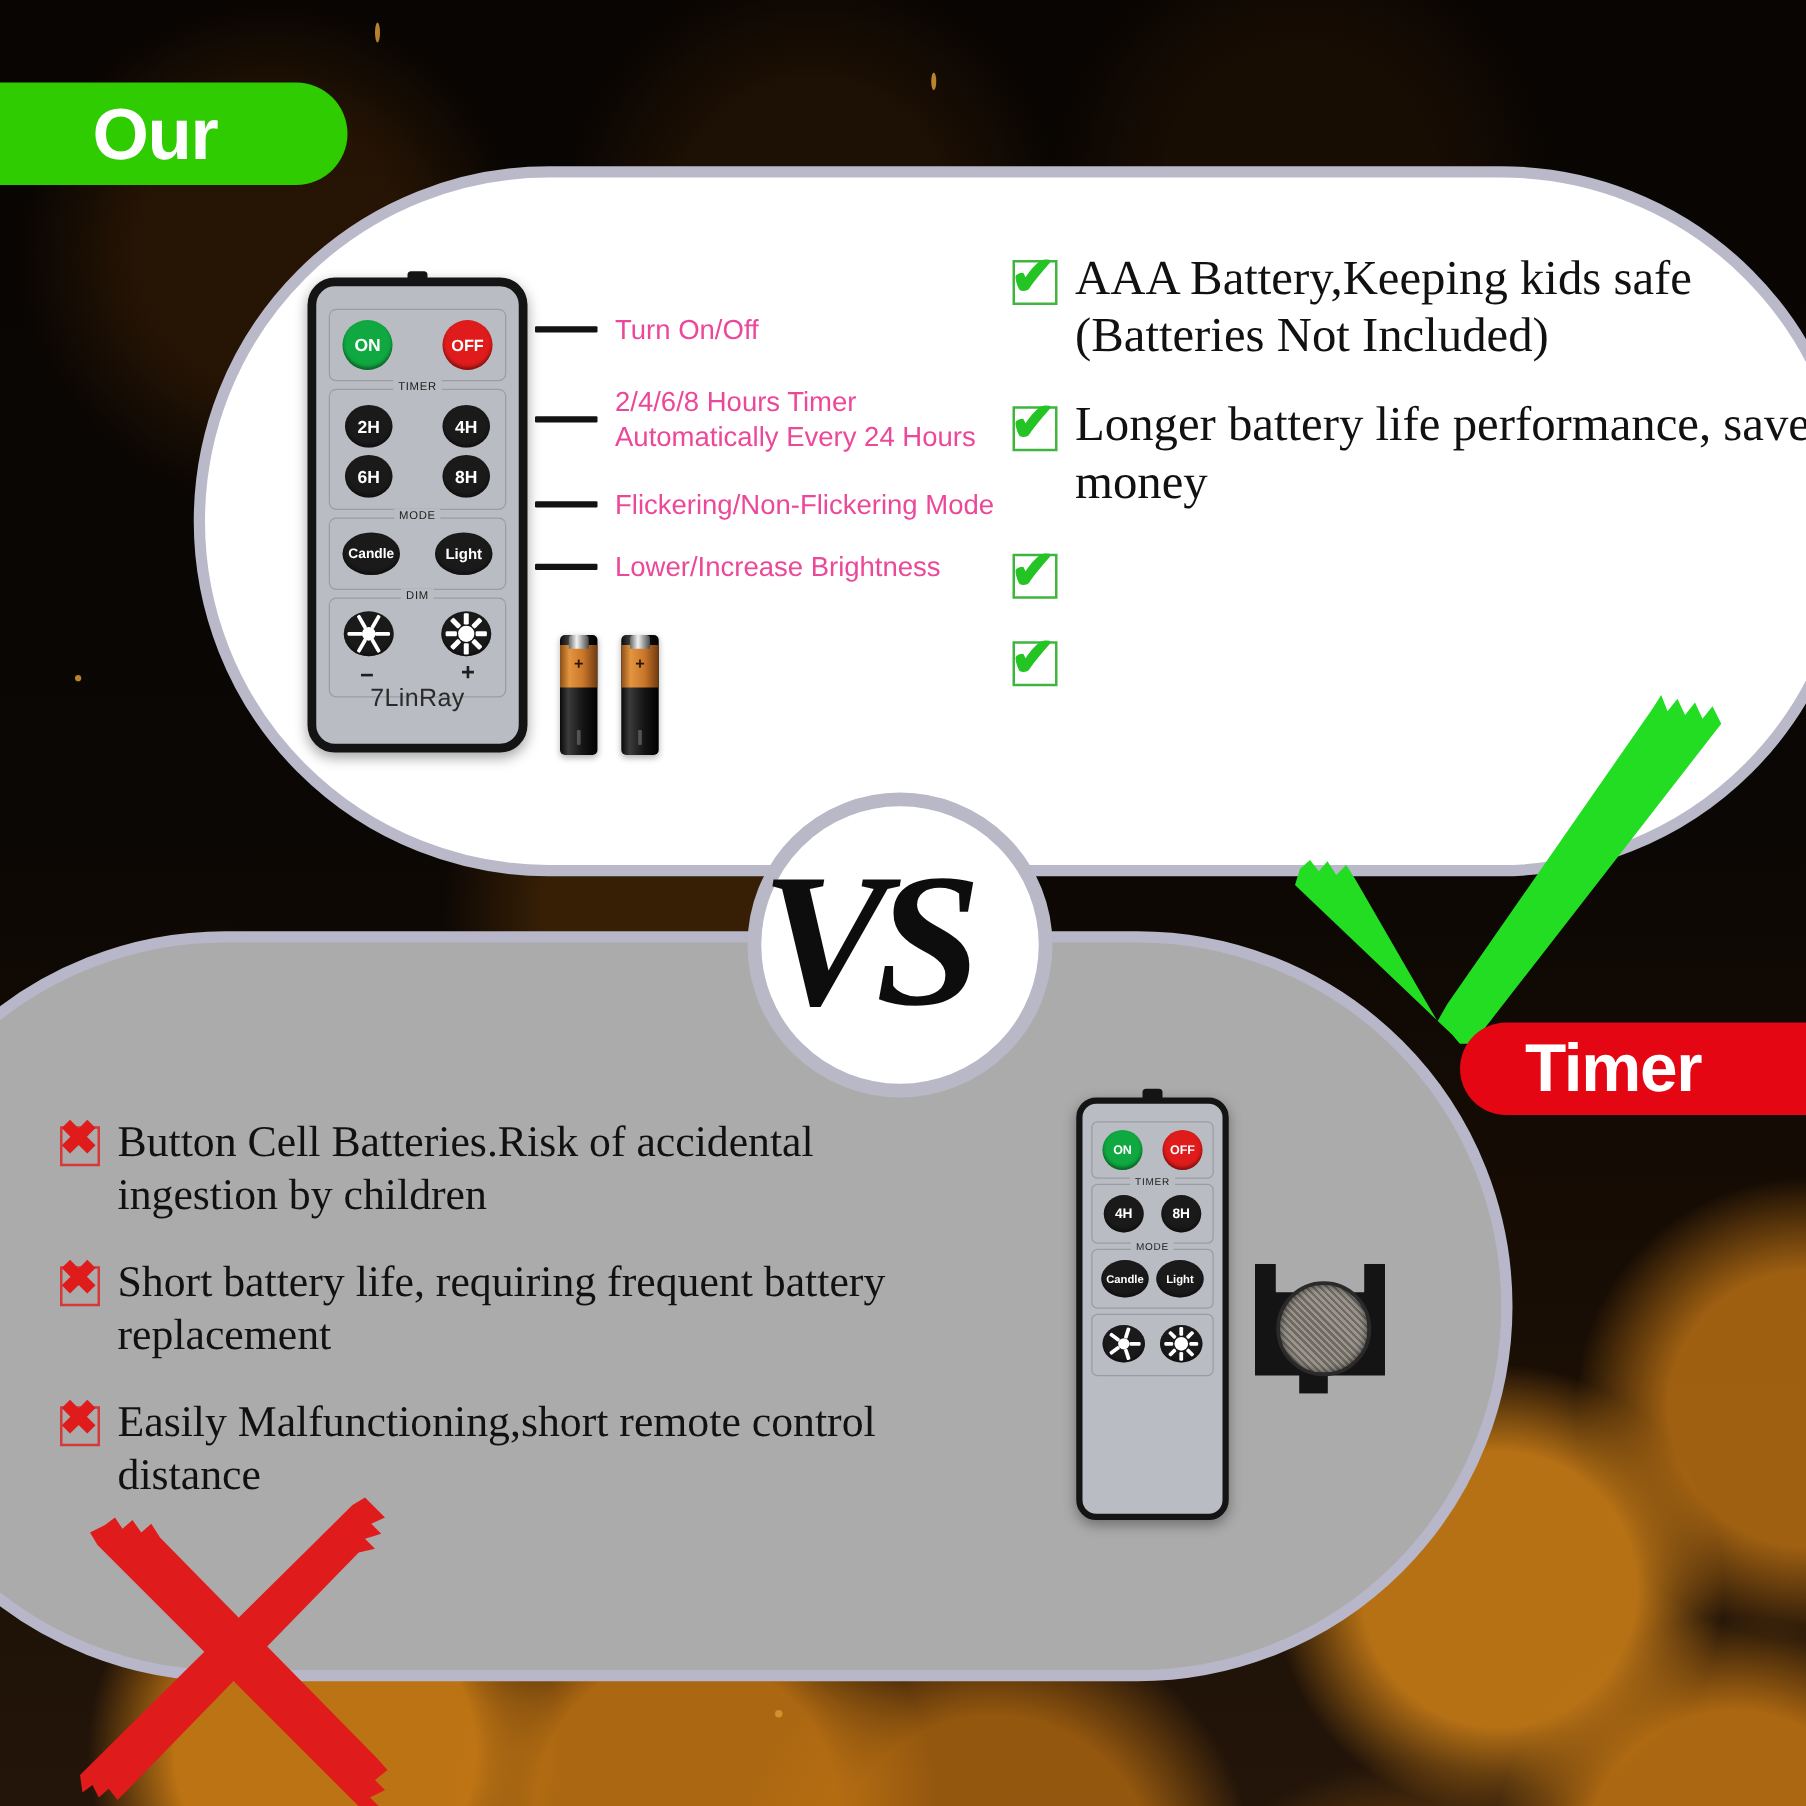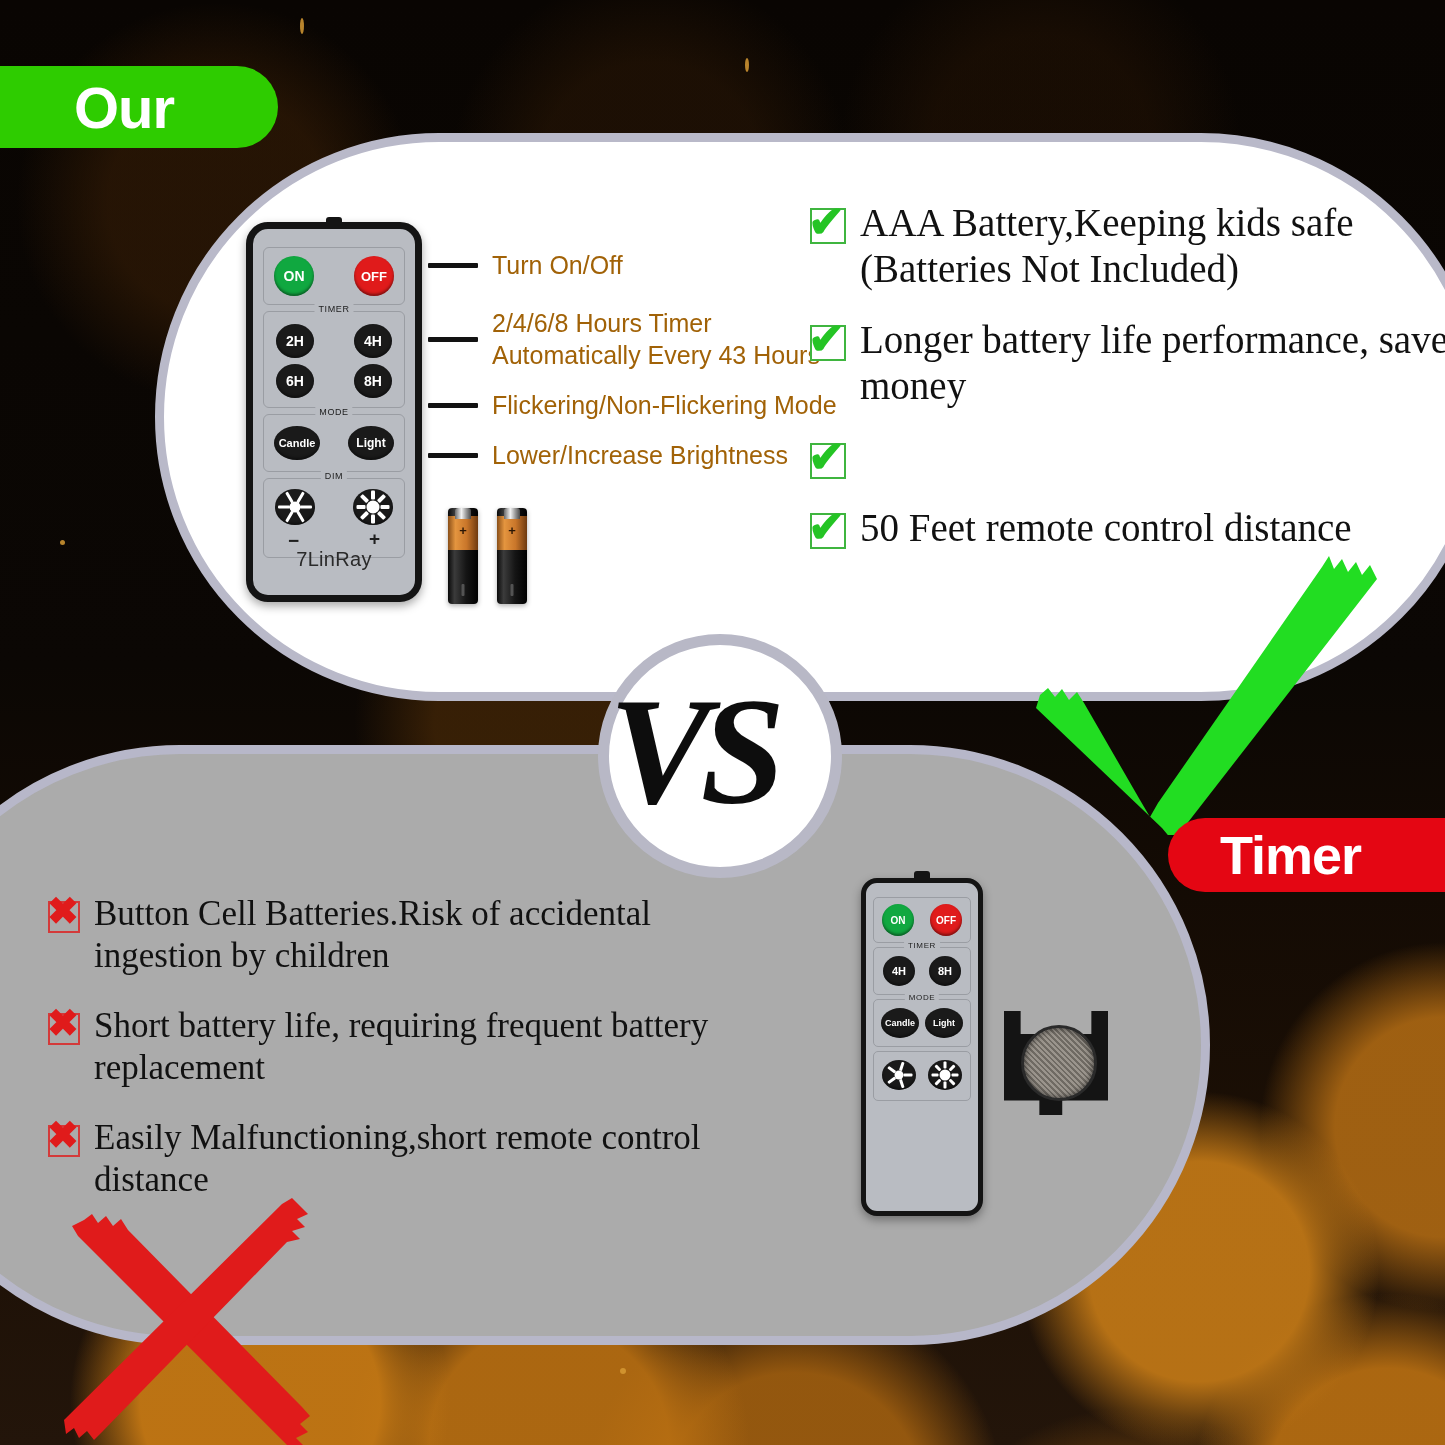--- a/index.html
+++ b/index.html
@@ -101,21 +101,21 @@
   .batt .cap{position:absolute;left:7px;right:7px;top:0;height:11px;border-radius:3px 3px 0 0;
     background:linear-gradient(90deg,#6a6a6a,#f2f2f2 40%,#9a9a9a 70%,#4a4a4a);}
   .batt .plus{position:absolute;left:0;right:0;top:16px;text-align:center;
     font-size:13px;color:#2b1605;line-height:1;font-weight:bold;}
   .batt .notch{position:absolute;left:50%;transform:translateX(-50%);bottom:8px;
     width:3px;height:12px;background:#6a6a6a;border-radius:1px;opacity:.7;}
 
   
   .callout{position:absolute;display:flex;align-items:center;gap:14px;}
   .callout .dash{width:50px;height:5px;background:#121212;border-radius:1px;flex:none;}
-  .callout .ctext{font-size:25px;color:#a16207;line-height:1.26;white-space:pre-line;}
+  .callout .ctext{font-size:22px;color:#ec4899;line-height:1.26;white-space:pre-line;}
 
   
   .benefits{position:absolute;left:810px;top:200px;width:660px;}
   .brow{display:flex;align-items:flex-start;gap:14px;margin-bottom:26px;}
   .chkbox{flex:none;position:relative;width:36px;height:36px;margin-top:8px;}
   .chkbox .bx{position:absolute;inset:0;border:2px solid #3fb53f;background:#fff;}
   .chkbox .tick{position:absolute;left:-2px;top:-8px;font-size:44px;color:#24c424;
     line-height:1;font-weight:bold;}
   .btext{font-family:"Liberation Serif", serif;font-size:39px;color:#111;line-height:1.17;}
 
@@ -243,21 +243,21 @@
     <div class="notch"></div>
   </div>
 
   <div class="callout" style="left:428px;top:250px;">
     <div class="dash"></div>
     <div class="ctext">Turn On/Off</div>
   </div>
   <div class="callout" style="left:428px;top:308px;">
     <div class="dash"></div>
     <div class="ctext">2/4/6/8 Hours Timer
-Automatically Every 43 Hours</div>
+Automatically Every 24 Hours</div>
   </div>
   <div class="callout" style="left:428px;top:390px;">
     <div class="dash"></div>
     <div class="ctext">Flickering/Non-Flickering Mode</div>
   </div>
   <div class="callout" style="left:428px;top:440px;">
     <div class="dash"></div>
     <div class="ctext">Lower/Increase Brightness</div>
   </div>
 
@@ -280,21 +280,20 @@
       <div class="chkbox">
         <div class="bx"></div>
           <div class="tick">✔</div>
       </div>
     </div>
     <div class="brow">
       <div class="chkbox">
         <div class="bx"></div>
           <div class="tick">✔</div>
       </div>
-      <div class="btext">50 Feet remote control distance</div>
     </div>
   </div>
 
   <div class="panel-bottom"></div>
 
   <div class="drawbacks">
     <div class="drow">
       <div class="xbox">
         <div class="bx"></div>
           <div class="xg">✖</div>

